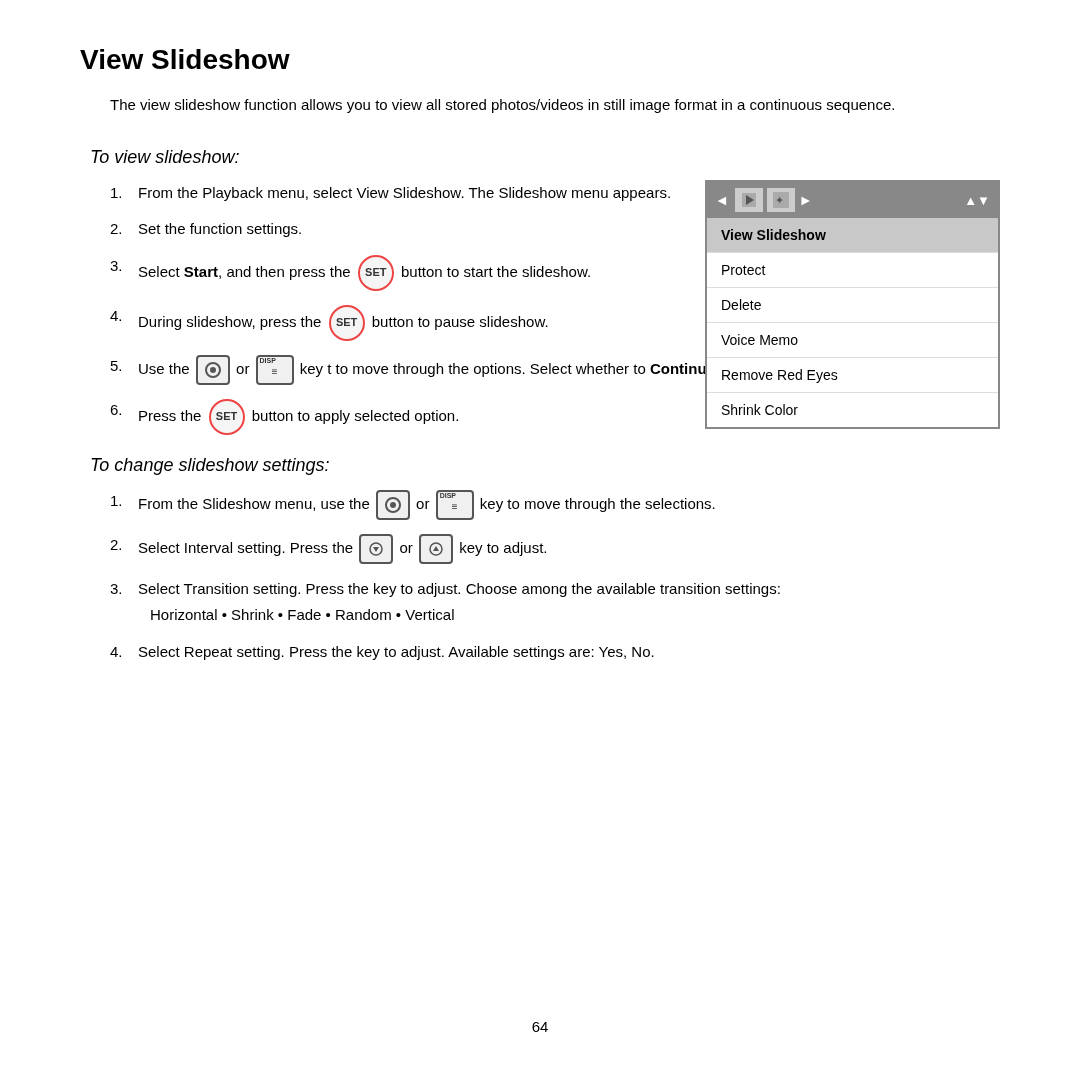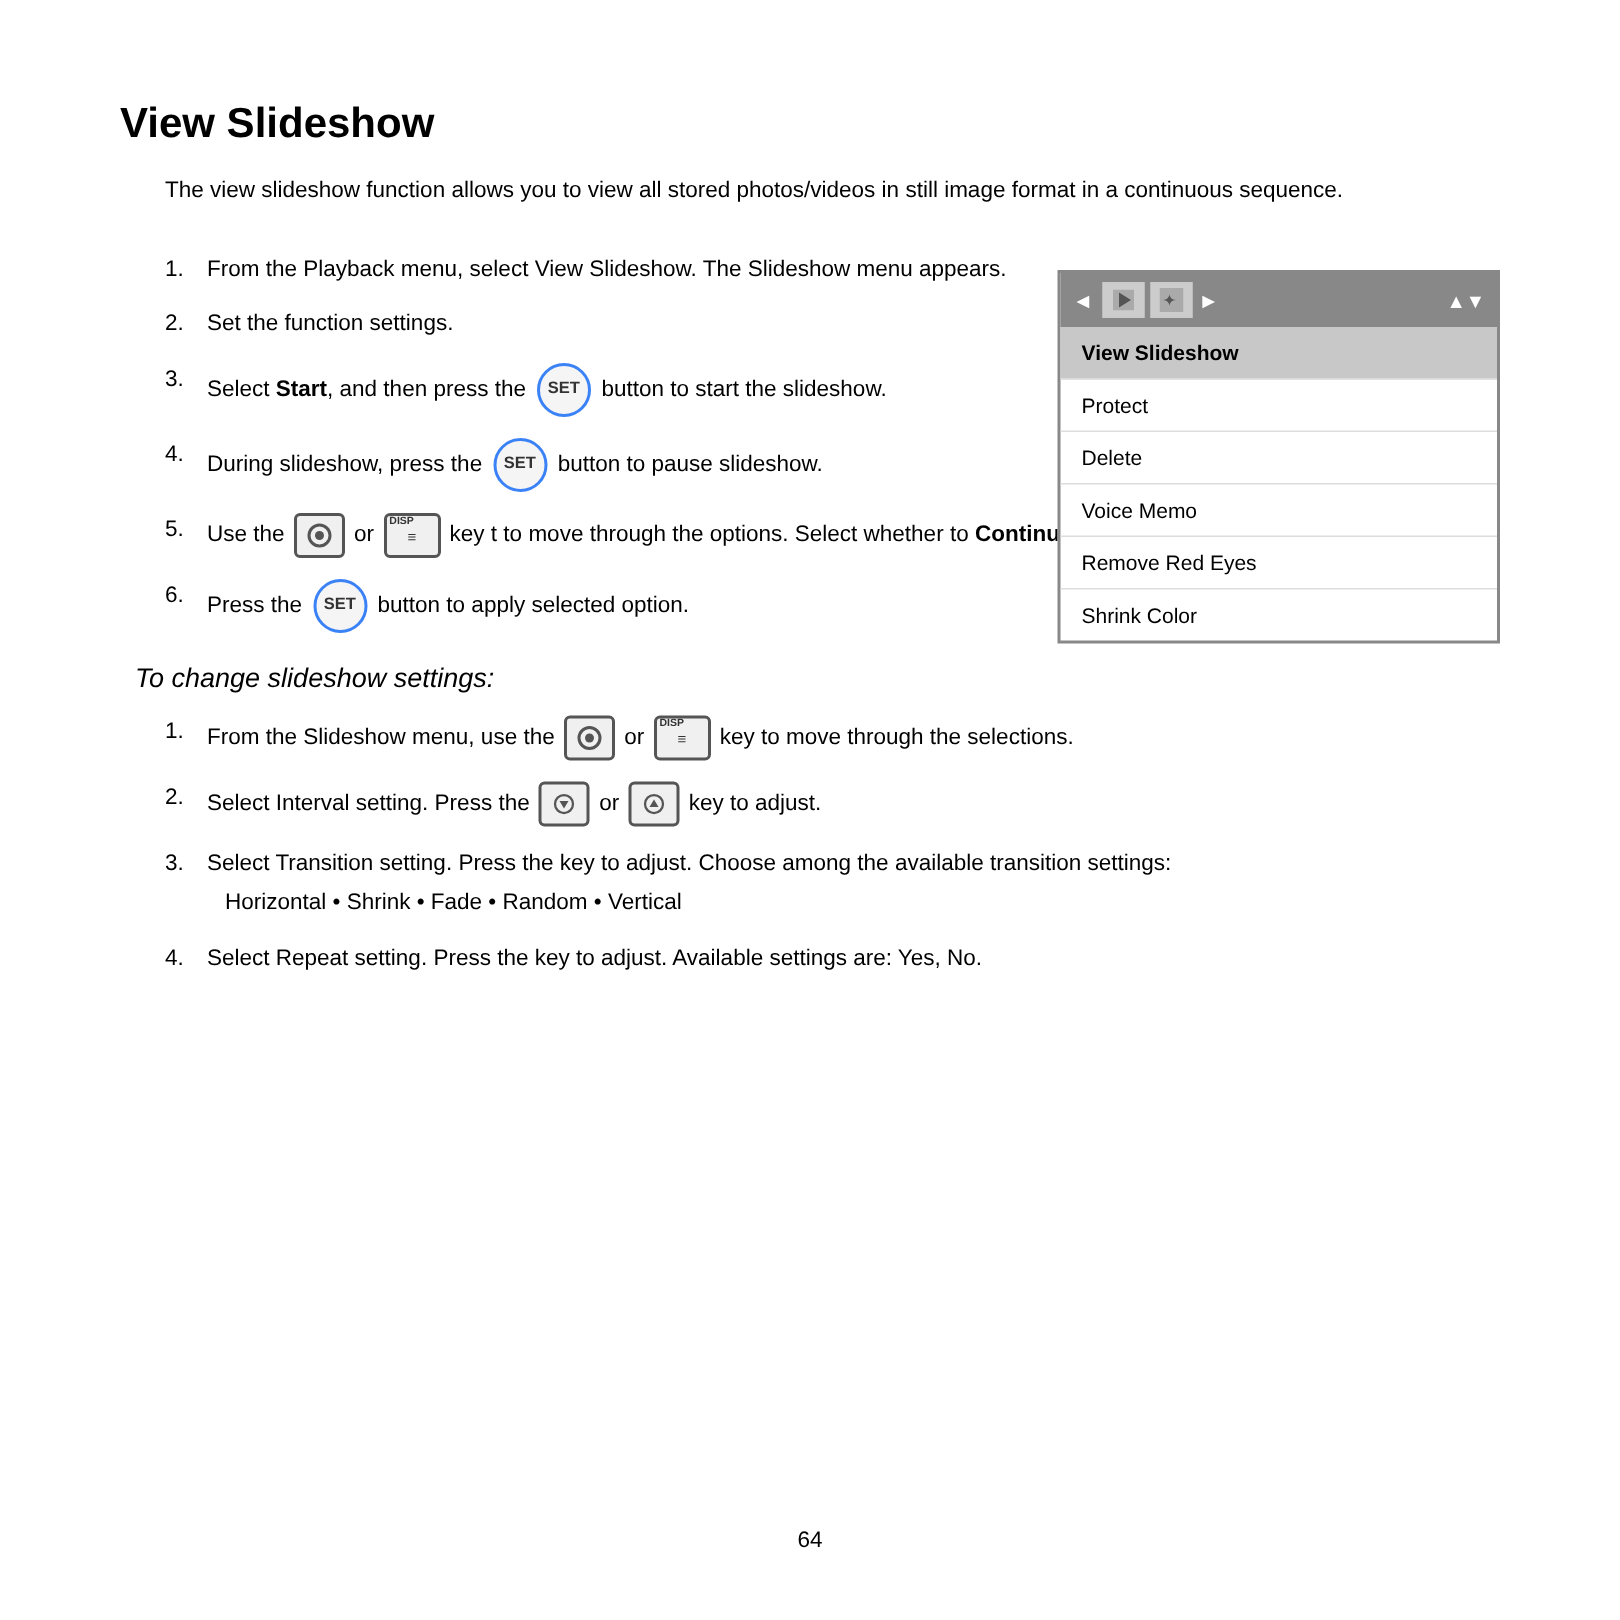--- a/index.html
+++ b/index.html
@@ -9,21 +9,21 @@
       font-size: 15px;
       color: #000;
       width: 1080px;
       height: 1080px;
       overflow: hidden;
       position: relative;
     }
     .page {
       width: 1080px;
       height: 1080px;
-      padding: 66px 80px 60px 80px;
+      padding: 44px 80px 60px 80px;
       position: relative;
     }
     h1 {
       font-size: 28px;
       font-weight: 900;
       margin-bottom: 18px;
     }
     .intro {
       margin-left: 30px;
       margin-bottom: 30px;
@@ -55,21 +55,21 @@
     .steps li .content {
       flex: 1;
     }
     .bold { font-weight: bold; }
     .set-btn {
       display: inline-flex;
       align-items: center;
       justify-content: center;
       width: 36px;
       height: 36px;
-      border: 2px solid #3b82f6;
+      border: 2px solid #ef4444;
       border-radius: 50%;
       font-size: 11px;
       font-weight: bold;
       color: #333;
       margin: 0 3px;
       vertical-align: middle;
       background: #f5f5f5;
     }
     .key-btn {
       display: inline-flex;
@@ -200,20 +200,21 @@
   </style>
 </head>
 <body>
 
 <div class="page">
   <h1>View Slideshow</h1>
   <p class="intro">The view slideshow function allows you to view all stored photos/videos in still image format in a continuous sequence.</p>
 
   <div class="main-content">
     <div class="left-col">
+      <p class="section-heading">To view slideshow:</p>
 
       <ol class="steps">
 
         <li>
           <span class="num">1.</span>
           <span class="content">From the Playback menu, select View Slideshow. The Slideshow menu appears.</span>
         </li>
 
         <li>
           <span class="num">2.</span>

